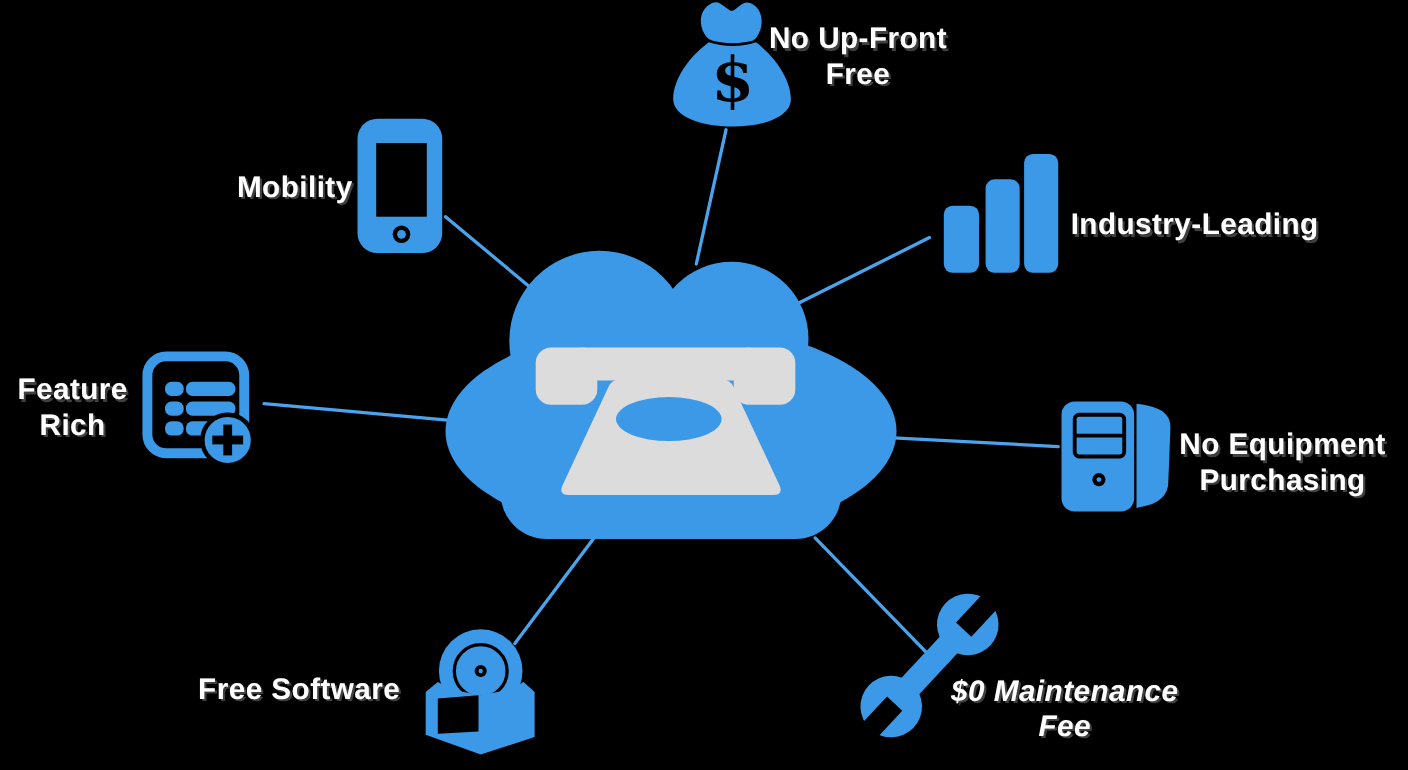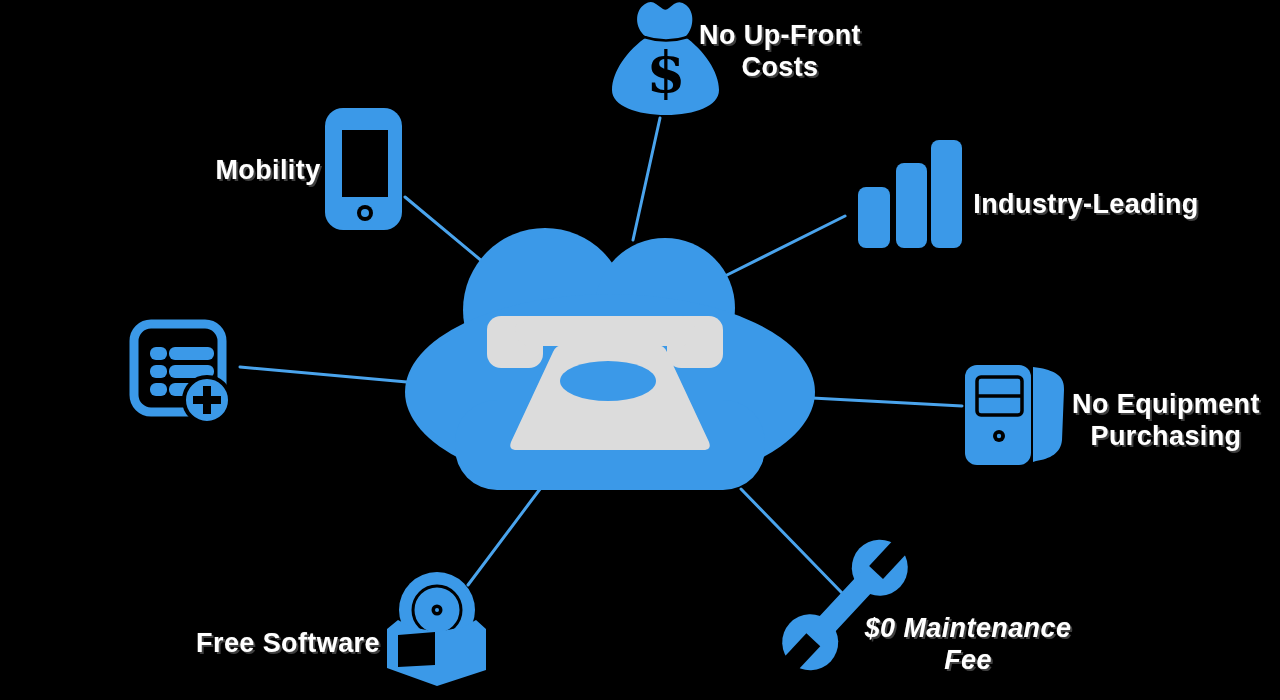--- a/index.html
+++ b/index.html
@@ -7,21 +7,21 @@
   .stage{position:relative;width:1280px;height:700px;background:#000;
          font-family:"Liberation Sans",sans-serif;}
   .lbl{position:absolute;color:#fff;font-weight:700;font-size:27px;line-height:32px;
        text-align:center;letter-spacing:.4px;
        text-shadow:2px 2px 0 rgba(125,125,125,.5), 0 0 1px rgba(90,90,90,.8);}
   .lbl span{display:block;}
   .lbl-costs{left:655px;top:19px;width:250px;}
   .lbl-reliability{left:961px;top:152px;width:250px;margin-top:36px;}
   .lbl-equipment{left:1042px;top:388px;width:248px;}
   .lbl-maintenance{left:843px;top:612px;width:250px;font-style:italic;}
-  .lbl-upgrades{left:163px;top:610px;width:250px;margin-top:17px;}
+  .lbl-upgrades{left:147px;top:610px;width:250px;}
   .lbl-feature{left:0px;top:338px;width:132px;}
   .lbl-mobility{left:168px;top:134px;width:200px;margin-top:20px;}
   svg{position:absolute;left:0;top:0;}
   .dollar{font-family:"DejaVu Serif",serif;font-weight:bold;font-size:56px;}
 </style>
 </head>
 <body>
 
 <div class="stage">
 
@@ -113,40 +113,44 @@
       <circle cx="437" cy="610" r="24" fill="none" stroke="#000" stroke-width="3"></circle>
       <circle cx="437" cy="610" r="5.5" fill="#000"></circle>
       <circle cx="437" cy="610" r="2" fill="#3b99e8"></circle>
       <path fill="#3b99e8" d="M 387 629 L 398 620 L 411 627 L 437 632 L 463 627 L 476 620 L 486 629 L 486 670 L 437 686 L 387 668 Z"></path>
       <path fill="#000" d="M 398 635 L 435 632 L 435 665 L 398 667 Z"></path>
     </g>
   </svg>
 
   <div class="lbl lbl-costs">
     <span>No Up-Front</span>
-    <span>Costs</span>
+    <span>Free</span>
   </div>
 
   <div class="lbl lbl-reliability">
     <span>Industry-Leading</span>
   </div>
 
   <div class="lbl lbl-equipment">
     <span>No Equipment</span>
     <span>Purchasing</span>
   </div>
 
   <div class="lbl lbl-maintenance">
     <span>$0 Maintenance</span>
     <span>Fee</span>
   </div>
 
   <div class="lbl lbl-upgrades">
     <span>Free Software</span>
   </div>
 
+  <div class="lbl lbl-feature">
+    <span>Feature</span>
+    <span>Rich</span>
+  </div>
 
   <div class="lbl lbl-mobility">
     <span>Mobility</span>
     <span></span>
   </div>
 
 </div>
 
 </body></html>

